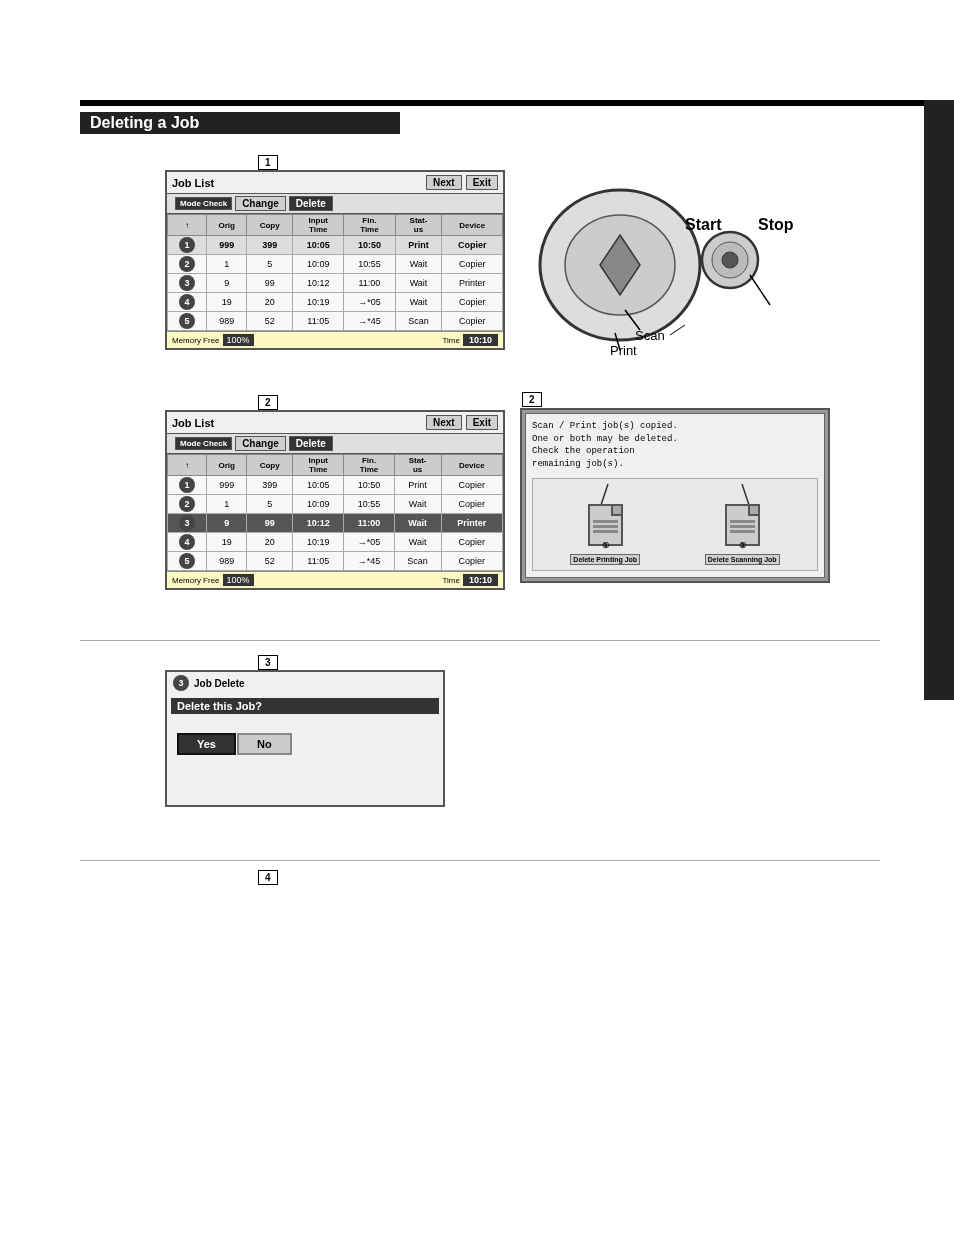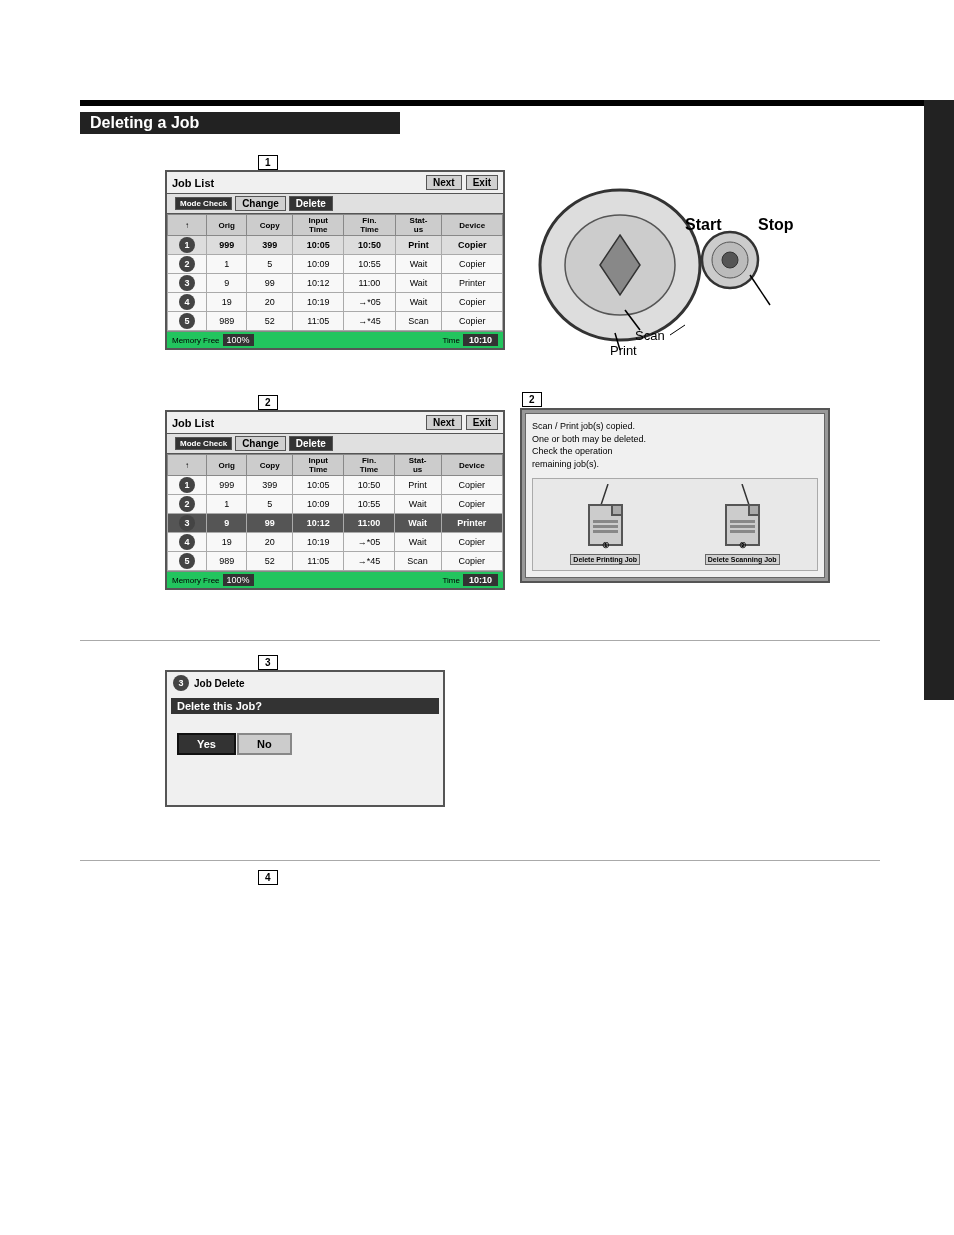--- a/index.html
+++ b/index.html
@@ -131,21 +131,21 @@
     .job-table tr.highlighted-dark td {
       background: #555;
       color: #fff;
       font-weight: bold;
     }
 
     .status-row {
       display: flex;
       justify-content: space-between;
       padding: 2px 5px;
-      background: #22c55e;
+      background: #fef9c3;
       border-top: 1px solid #888;
       font-size: 9px;
       align-items: center;
     }
 
     .memory-box {
       background: #333;
       color: #fff;
       padding: 1px 4px;
       font-size: 9px;
@@ -463,21 +463,21 @@
 </div>
 
 <div style="position:absolute; top:408px; left:520px; width:310px; background:#999; border:2px solid #555; padding:3px;">
 
   <div style="position:absolute; top:-18px; left:0;">
     <div class="step-label" style="position:relative; top:0; left:0; font-size:10px;">
       <span>2</span>
     </div>
   </div>
   <div style="background:#f0f0f0; border:1px solid #666; padding:6px; font-size:9px;">
-    <div style="font-size:9px; margin-bottom:6px; line-height:1.4;">
+    <div style="font-size:9px; margin-bottom:6px; line-height:1.4;font-family:Liberation Mono, monospace;">
       <div>Scan / Print job(s) copied.</div>
       <div>One or both may be deleted.</div>
       <div>Check the operation</div>
       <div>remaining job(s).</div>
     </div>
 
     <div style="display:flex; justify-content:space-around; align-items:flex-end; margin-top:8px; padding:5px; background:#e8e8e8; border:1px solid #aaa; min-height:70px; position:relative;">
 
       <svg width="30" height="40" style="position:absolute; top:5px; left:60px;">
         <line x1="15" y1="0" x2="5" y2="30" stroke="#333" stroke-width="1.5"></line>

